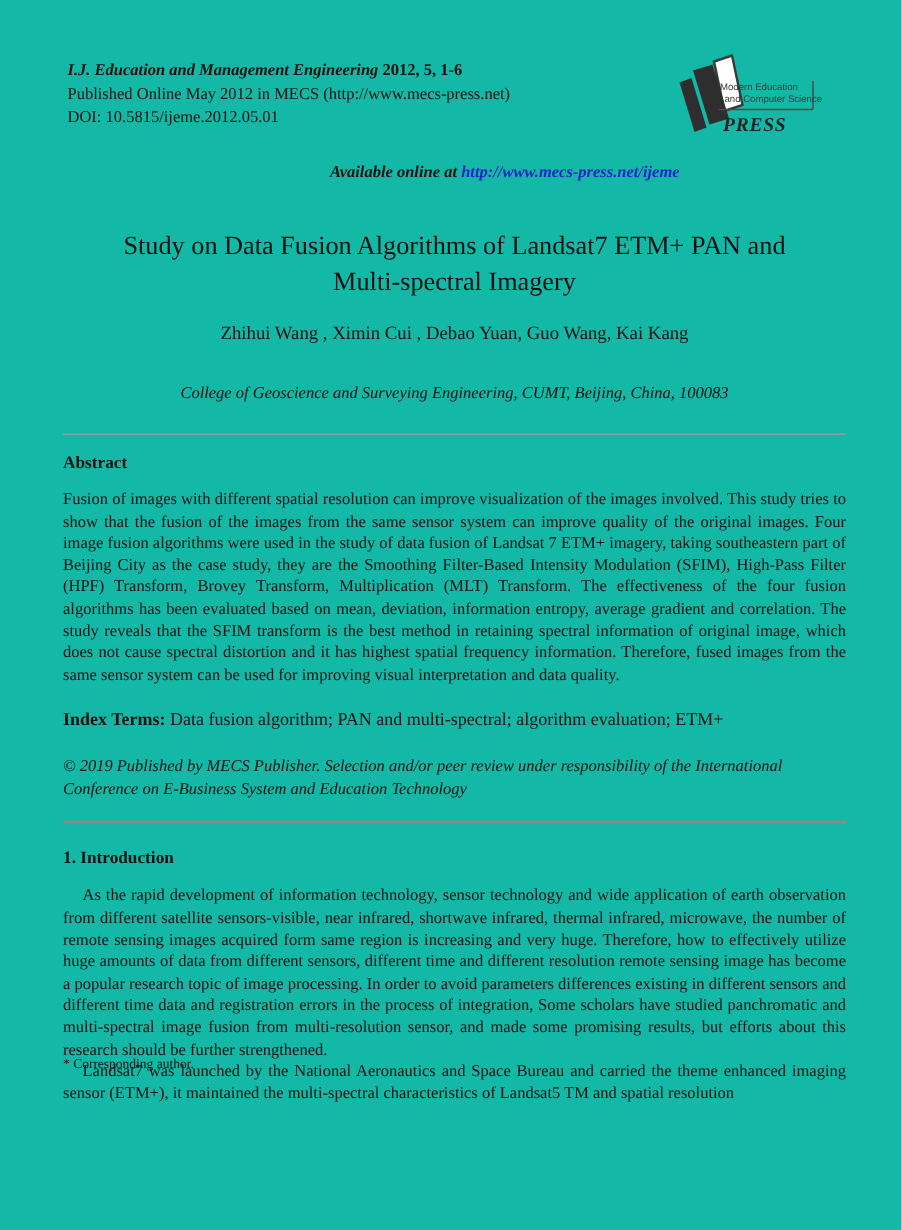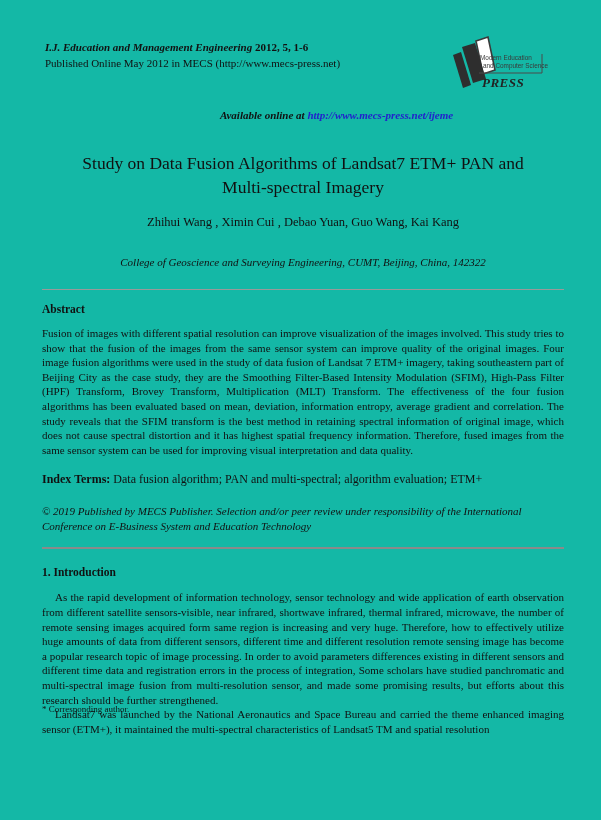--- a/index.html
+++ b/index.html
@@ -51,20 +51,21 @@
 </head>
 <body>
 
 <div class="page">
 
   <div class="header-block">
     <div class="journal-line">
       <span class="journal-name">I.J. Education and Management Engineering</span><span class="journal-issue"> 2012, 5, 1-6</span>
     </div>
     <div>Published Online May 2012 in MECS (http://www.mecs-press.net)</div>
+    <div>DOI: 10.5815/ijeme.2012.05.01</div>
   </div>
 
   <div class="logo">
     <svg width="110" height="62" viewBox="0 0 110 62">
       <polygon points="38,7 50,3 57,36 45,40" fill="#ffffff" stroke="#3a3a3a" stroke-width="1.6"></polygon>
       <polygon points="24,13 37,9 48,45 35,49" fill="#2e2e2e"></polygon>
       <polygon points="15,21 23,18 33,51 25,54" fill="#2e2e2e"></polygon>
       <line x1="41" y1="39" x2="104" y2="39" stroke="#4a4a4a" stroke-width="1"></line>
       <line x1="104" y1="20" x2="104" y2="39" stroke="#4a4a4a" stroke-width="1"></line>
       <text x="42" y="26" font-family="Liberation Sans, sans-serif" font-size="6.4" fill="#3a3a3a">Modern Education</text>
@@ -78,21 +79,21 @@
   </div>
 
   <div class="content">
     <h1 class="paper-title">
       <span>Study on Data Fusion Algorithms of Landsat7 ETM+ PAN and</span><br>
       <span>Multi-spectral Imagery</span>
     </h1>
 
     <div class="authors">Zhihui Wang , Ximin Cui , Debao Yuan, Guo Wang, Kai Kang</div>
 
-    <div class="affiliation">College of Geoscience and Surveying Engineering, CUMT, Beijing, China, 142322</div>
+    <div class="affiliation">College of Geoscience and Surveying Engineering, CUMT, Beijing, China, 100083</div>
 
     <hr class="rule1">
 
     <div class="abstract-heading">Abstract</div>
 
     <p class="abstract-body">Fusion of images with different spatial resolution can improve visualization of the images involved. This study tries to show that the fusion of the images from the same sensor system can improve quality of the original images. Four image fusion algorithms were used in the study of data fusion of Landsat 7 ETM+ imagery, taking southeastern part of Beijing City as the case study, they are the Smoothing Filter-Based Intensity Modulation (SFIM), High-Pass Filter (HPF) Transform, Brovey Transform, Multiplication (MLT) Transform. The effectiveness of the four fusion algorithms has been evaluated based on mean, deviation, information entropy, average gradient and correlation. The study reveals that the SFIM transform is the best method in retaining spectral information of original image, which does not cause spectral distortion and it has highest spatial frequency information. Therefore, fused images from the same sensor system can be used for improving visual interpretation and data quality.</p>
 
     <div class="index-terms">
       <span class="index-terms-label">Index Terms:</span><span> Data fusion algorithm; PAN and multi-spectral; algorithm evaluation; ETM+</span>
     </div>

